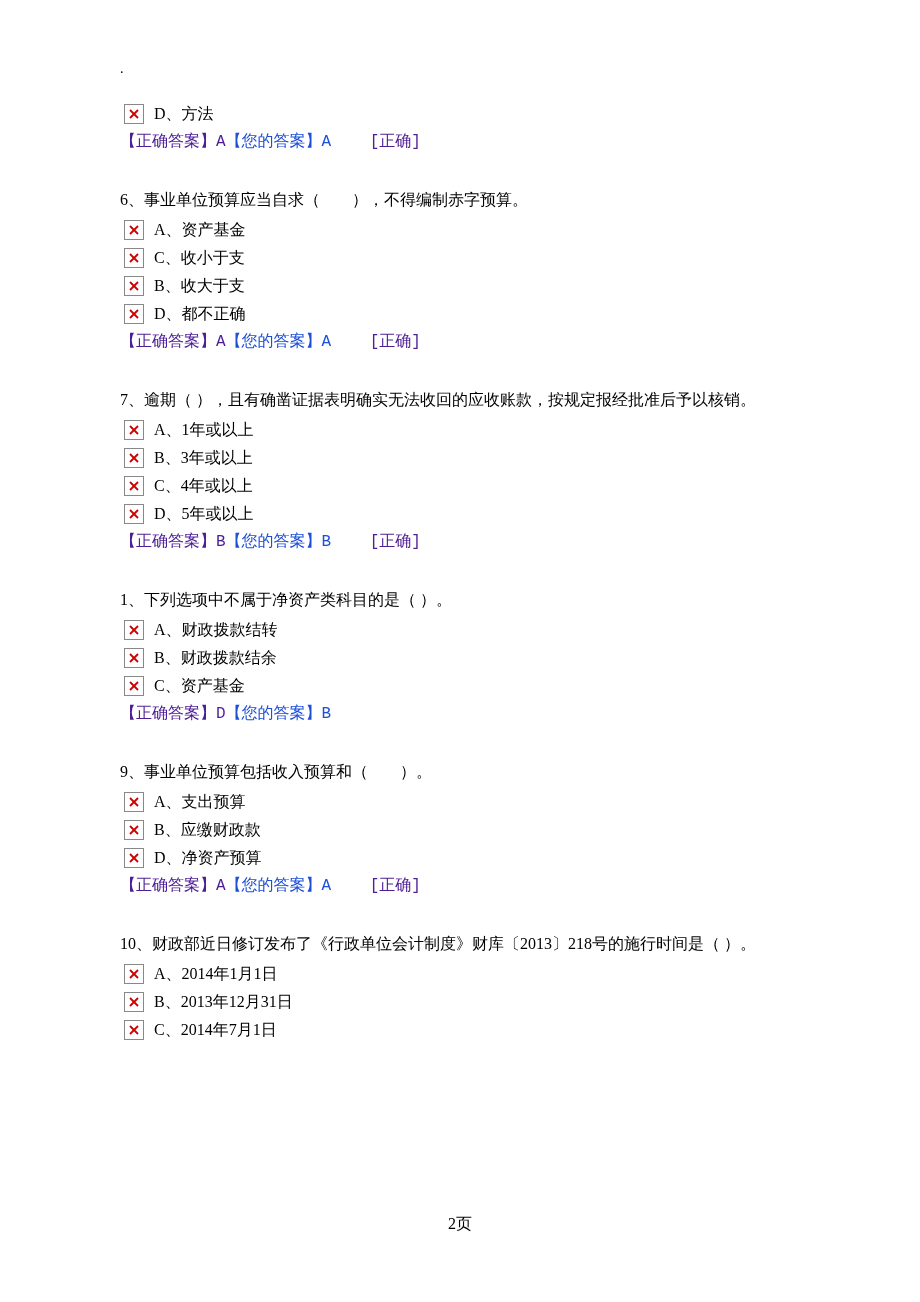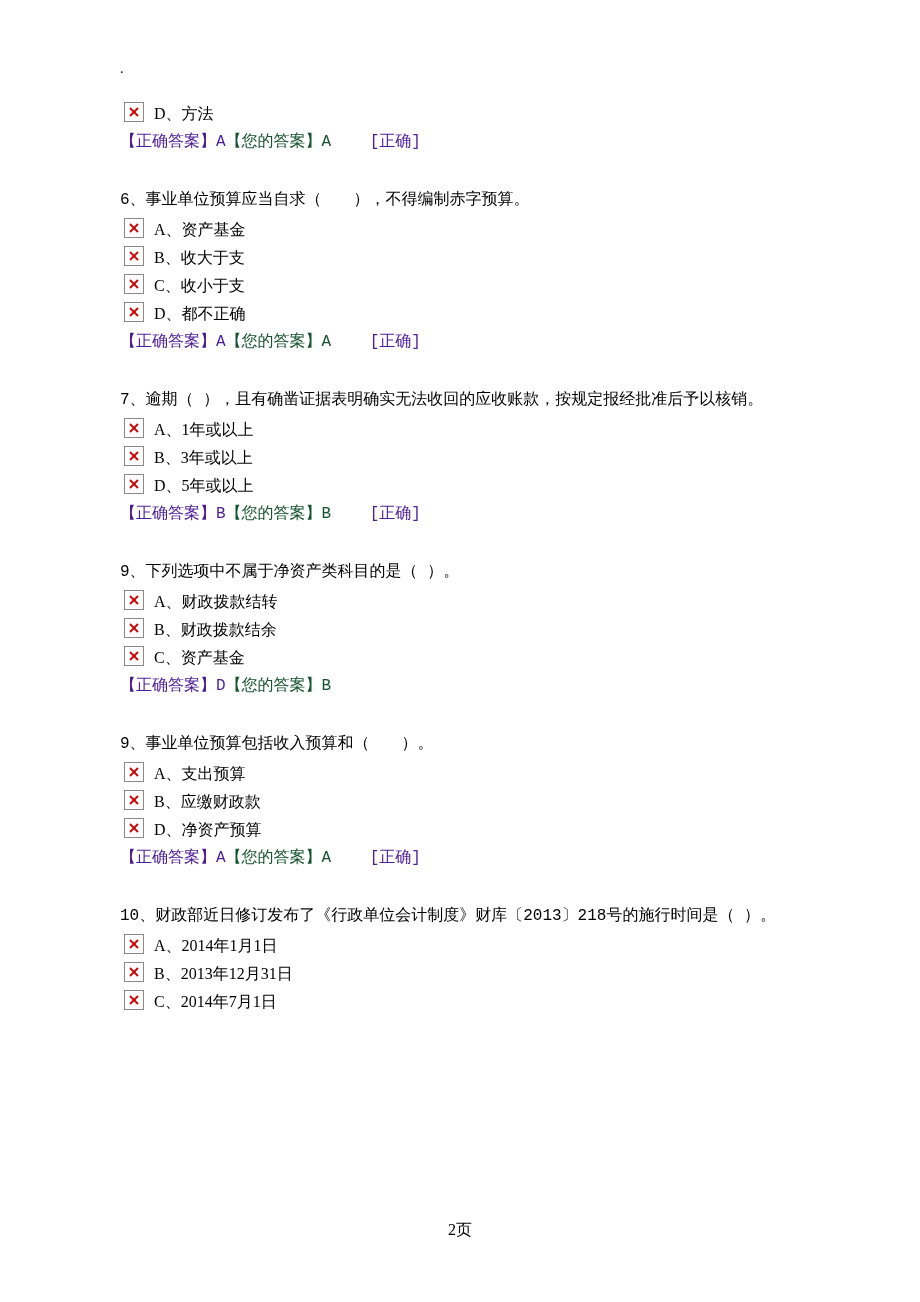--- a/index.html
+++ b/index.html
@@ -20,21 +20,21 @@
   }
   .dot {
     position: absolute;
     top: 58px;
     left: 120px;
     font-size: 14px;
     font-family: "Times New Roman", serif;
   }
   .option-row {
     display: flex;
-    align-items: flex-start;
+    align-items: center;
     margin: 4px 0 4px 4px;
     gap: 10px;
   }
   .broken-img {
     display: inline-flex;
     align-items: center;
     justify-content: center;
     width: 18px;
     height: 18px;
     border: 1px solid #888;
@@ -43,32 +43,31 @@
   }
   .broken-img svg {
     width: 10px;
     height: 10px;
   }
   .question {
     margin-top: 34px;
   }
   .question-text {
     margin: 3px 0 6px 0;
-    font-family: Liberation Mono, monospace;
   }
   .answer-line {
     margin-top: 4px;
     font-family: "SimSun", "宋体", "Courier New", monospace;
     letter-spacing: 0;
   }
   .green { color: #4c1d95; }
-  .red   { color: #14532d; }
+  .red   { color: #1d4ed8; }
   .footer {
     position: absolute;
-    bottom: 60px;
+    bottom: 66px;
     width: calc(100% - 240px);
     text-align: center;
     font-size: 16px;
   }
   .opt-text {
     display: inline-block;
   }
 </style>
 </head>
 <body>
@@ -103,38 +102,38 @@
         </span>
       <span class="opt-text">A、资产基金</span>
     </div>
     <div class="option-row">
       <span class="broken-img">
           <svg viewBox="0 0 10 10">
             <line x1="1" y1="1" x2="9" y2="9" stroke="#c00" stroke-width="1.8"></line>
             <line x1="9" y1="1" x2="1" y2="9" stroke="#c00" stroke-width="1.8"></line>
           </svg>
         </span>
+      <span class="opt-text">C、收小于支</span>
+    </div>
+    <div class="option-row">
+      <span class="broken-img">
+          <svg viewBox="0 0 10 10">
+            <line x1="1" y1="1" x2="9" y2="9" stroke="#c00" stroke-width="1.8"></line>
+            <line x1="9" y1="1" x2="1" y2="9" stroke="#c00" stroke-width="1.8"></line>
+          </svg>
+        </span>
       <span class="opt-text">B、收大于支</span>
     </div>
     <div class="option-row">
       <span class="broken-img">
           <svg viewBox="0 0 10 10">
             <line x1="1" y1="1" x2="9" y2="9" stroke="#c00" stroke-width="1.8"></line>
             <line x1="9" y1="1" x2="1" y2="9" stroke="#c00" stroke-width="1.8"></line>
           </svg>
         </span>
-      <span class="opt-text">C、收小于支</span>
-    </div>
-    <div class="option-row">
-      <span class="broken-img">
-          <svg viewBox="0 0 10 10">
-            <line x1="1" y1="1" x2="9" y2="9" stroke="#c00" stroke-width="1.8"></line>
-            <line x1="9" y1="1" x2="1" y2="9" stroke="#c00" stroke-width="1.8"></line>
-          </svg>
-        </span>
       <span class="opt-text">D、都不正确</span>
     </div>
     <div class="answer-line">
       <span class="green">【正确答案】</span><span class="green">A</span><span class="red">【您的答案】</span><span class="red">A</span><span>&nbsp;&nbsp;&nbsp;&nbsp;</span><span class="green">[正确]</span>
     </div>
   </div>
 
   <div class="question">
     <p class="question-text">7、逾期（ ），且有确凿证据表明确实无法收回的应收账款，按规定报经批准后予以核销。</p>
     <div class="option-row">
@@ -155,29 +154,38 @@
         </span>
       <span class="opt-text">B、3年或以上</span>
     </div>
     <div class="option-row">
       <span class="broken-img">
           <svg viewBox="0 0 10 10">
             <line x1="1" y1="1" x2="9" y2="9" stroke="#c00" stroke-width="1.8"></line>
             <line x1="9" y1="1" x2="1" y2="9" stroke="#c00" stroke-width="1.8"></line>
           </svg>
         </span>
+      <span class="opt-text">C、4年或以上</span>
+    </div>
+    <div class="option-row">
+      <span class="broken-img">
+          <svg viewBox="0 0 10 10">
+            <line x1="1" y1="1" x2="9" y2="9" stroke="#c00" stroke-width="1.8"></line>
+            <line x1="9" y1="1" x2="1" y2="9" stroke="#c00" stroke-width="1.8"></line>
+          </svg>
+        </span>
       <span class="opt-text">D、5年或以上</span>
     </div>
     <div class="answer-line">
       <span class="green">【正确答案】</span><span class="green">B</span><span class="red">【您的答案】</span><span class="red">B</span><span>&nbsp;&nbsp;&nbsp;&nbsp;</span><span class="green">[正确]</span>
     </div>
   </div>
 
   <div class="question">
-    <p class="question-text">9、下列选项中不属于净资产类科目的是（  ）。</p>
+    <p class="question-text">1、下列选项中不属于净资产类科目的是（  ）。</p>
     <div class="option-row">
       <span class="broken-img">
           <svg viewBox="0 0 10 10">
             <line x1="1" y1="1" x2="9" y2="9" stroke="#c00" stroke-width="1.8"></line>
             <line x1="9" y1="1" x2="1" y2="9" stroke="#c00" stroke-width="1.8"></line>
           </svg>
         </span>
       <span class="opt-text">A、财政拨款结转</span>
     </div>
     <div class="option-row">

